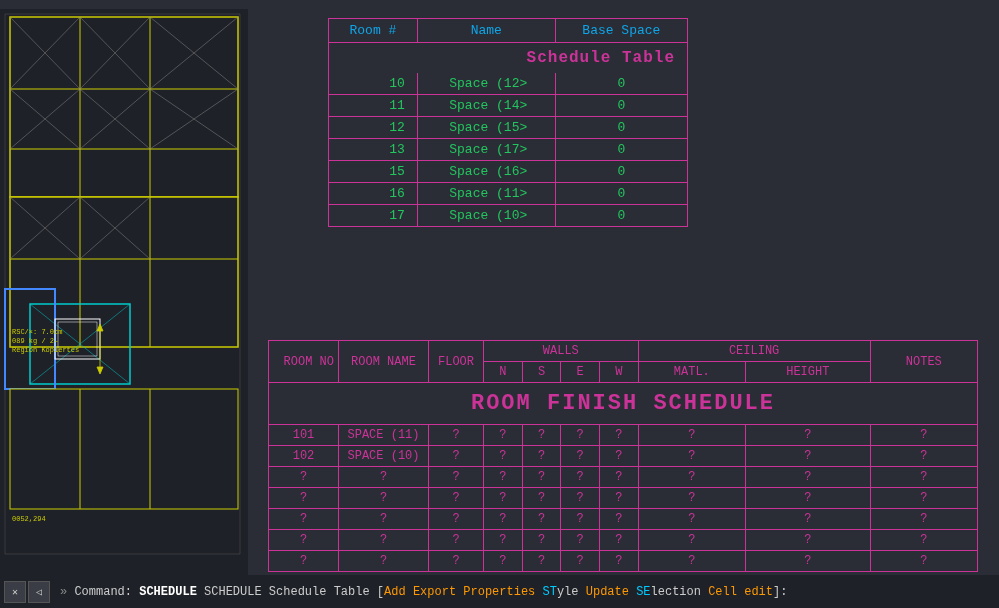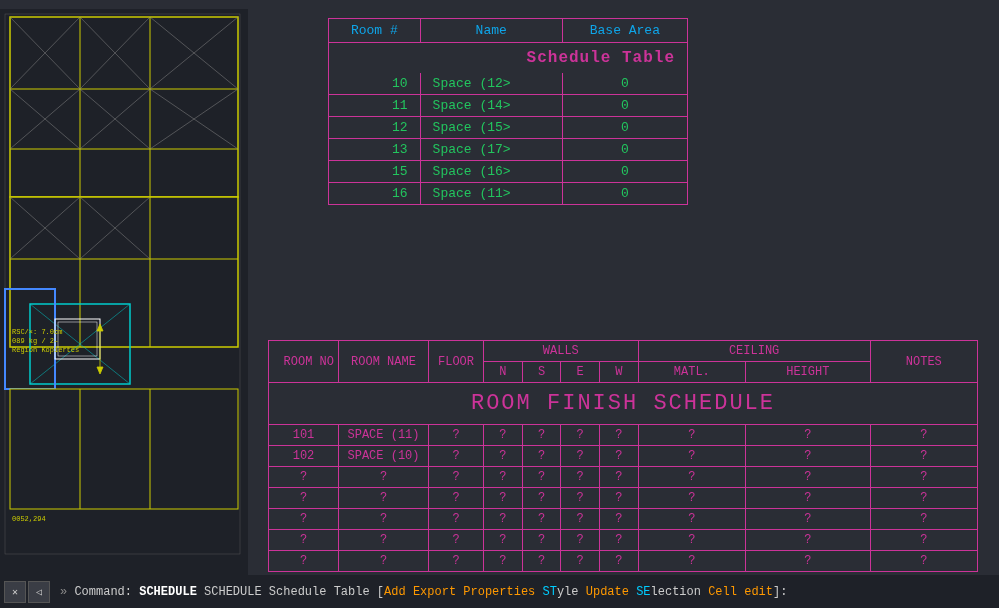--- a/index.html
+++ b/index.html
@@ -79,21 +79,21 @@
       border-bottom: 1px solid #cc3399;
     }
 
     .schedule-table tbody tr td:first-child {
       border-right: 1.5px solid #cc3399;
       text-align: right;
       padding-right: 12px;
     }
     .schedule-table tbody tr td:nth-child(2) {
       border-right: 1.5px solid #cc3399;
-      text-align: left;
+      text-align: center;
       padding-left: 12px;
       font-family: Liberation Mono, monospace;
     }
     .schedule-table tbody tr:last-child td {
       border-bottom: none;
     }
 
     
     .finish-schedule-container {
       position: absolute;
@@ -105,21 +105,21 @@
     .finish-table {
       border-collapse: collapse;
       width: 100%;
       border: 1.5px solid #cc3399;
     }
 
     .finish-table .main-title td {
       text-align: center;
       color: #cc3399;
       font-size: 22px;
-      font-weight: normal;
+      font-weight: bold;
       padding: 8px;
       border-bottom: 1.5px solid #cc3399;
       letter-spacing: 2px;
     }
 
     .finish-table th {
       color: #cc3399;
       text-align: center;
       font-size: 12px;
       font-weight: normal;
@@ -292,21 +292,21 @@
     <table class="schedule-table">
       <tbody>
           <tr class="title-row">
         <td colspan="3">Schedule  Table</td>
       </tr>
       </tbody>
         <thead>
         <tr>
           <td>Room #</td>
           <td>Name</td>
-          <td>Base Area</td>
+          <td>Base Space</td>
         </tr>
       </thead>
       <tbody id="schedule-tbody">
       <tr>
     <td>10</td>
     <td>Space (12&gt;</td>
     <td>0</td>
   </tr>
           <tr>
     <td>11</td>
@@ -324,20 +324,25 @@
     <td>0</td>
   </tr>
           <tr>
     <td>15</td>
     <td>Space (16&gt;</td>
     <td>0</td>
   </tr>
           <tr>
     <td>16</td>
     <td>Space (11&gt;</td>
+    <td>0</td>
+  </tr>
+          <tr>
+    <td>17</td>
+    <td>Space (10&gt;</td>
     <td>0</td>
   </tr>
         </tbody>
     </table>
   </div>
 
   <div class="finish-schedule-container">
     <table class="finish-table">
       <tbody>
           <tr class="main-title">

